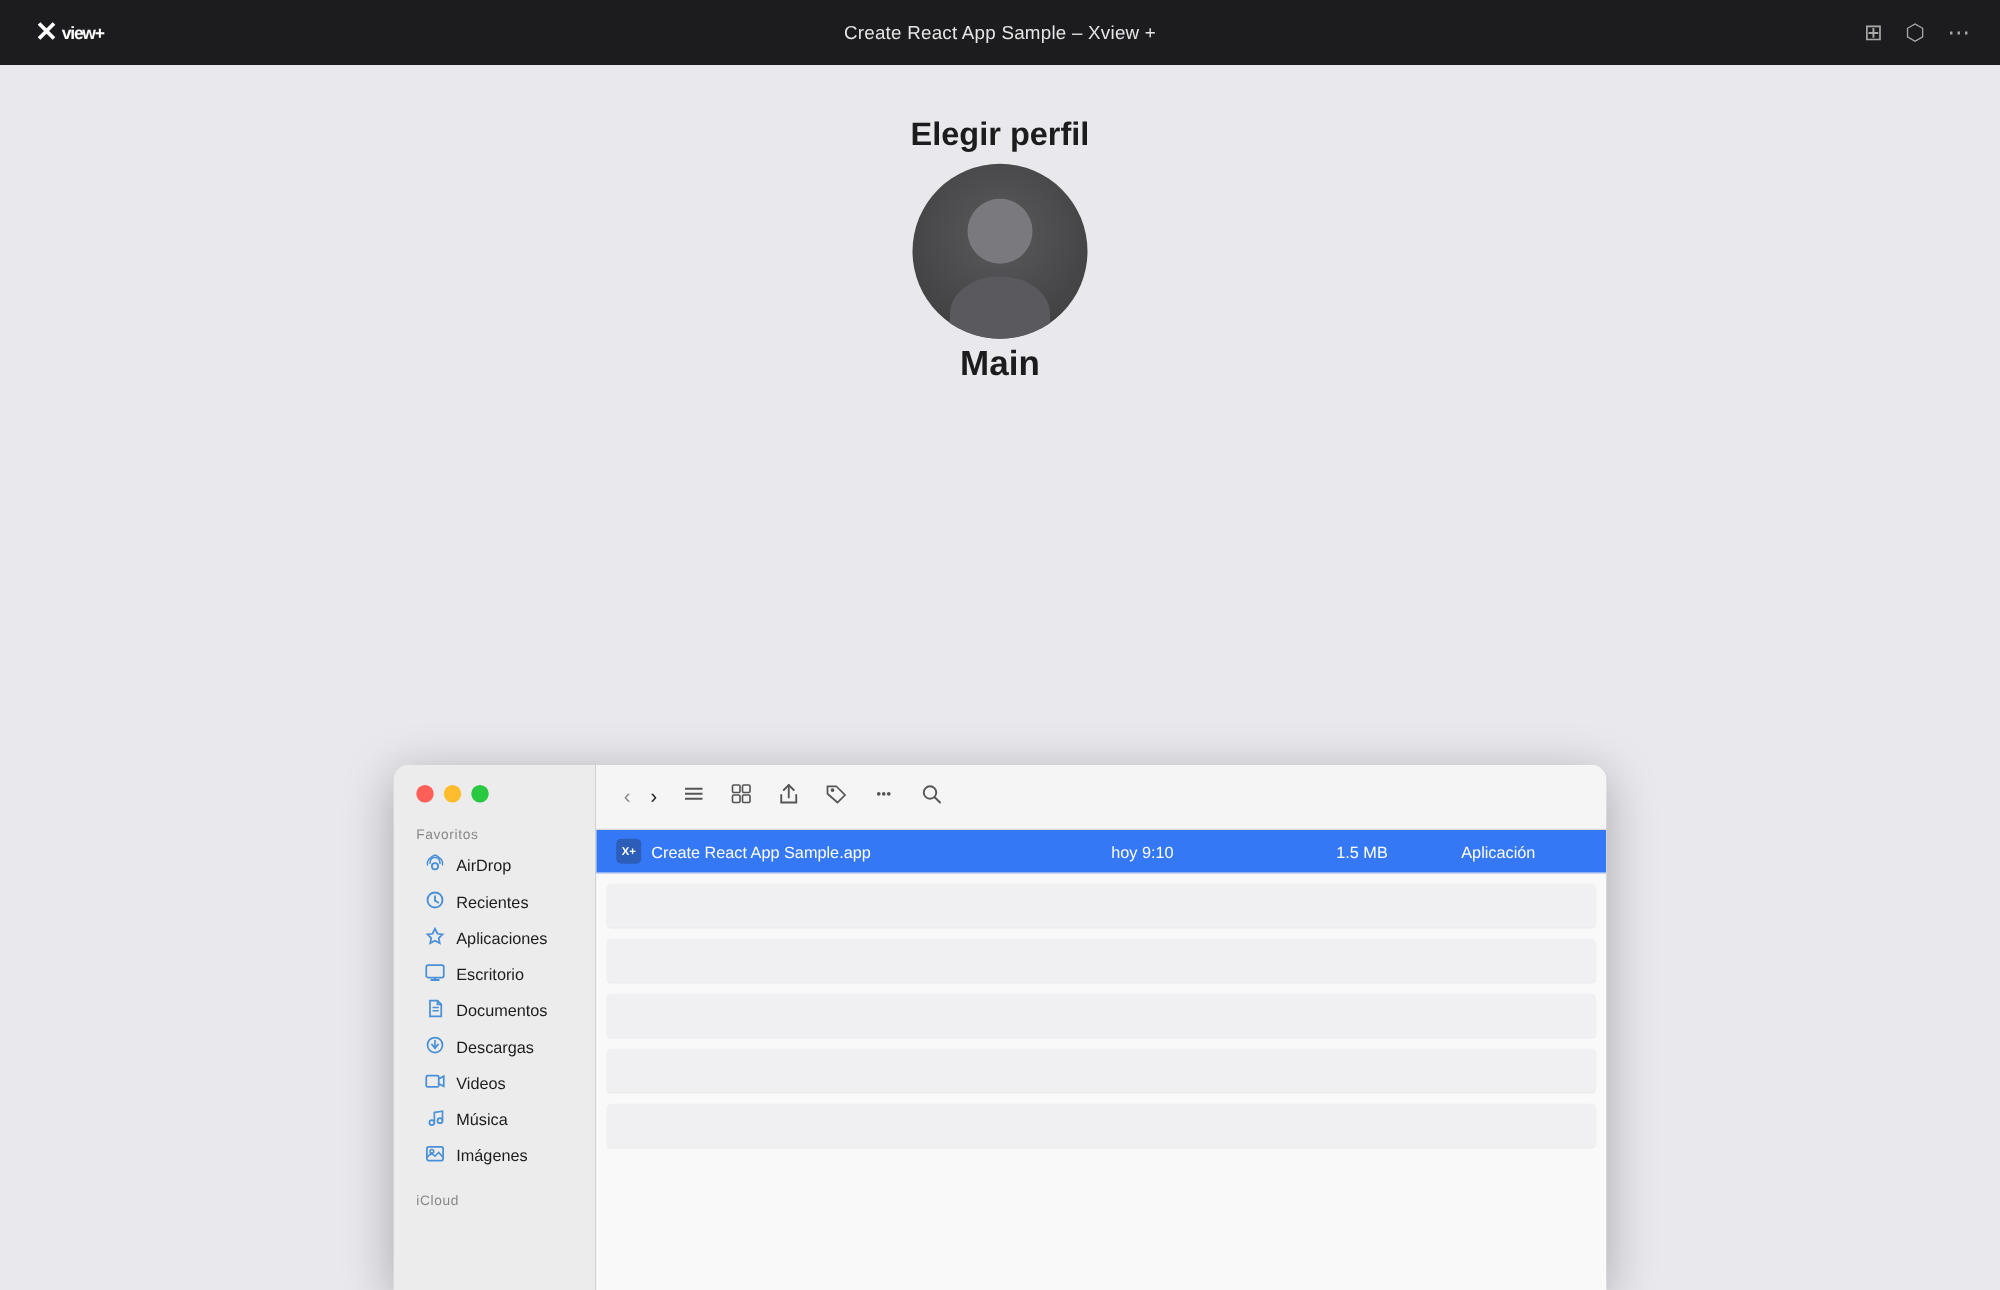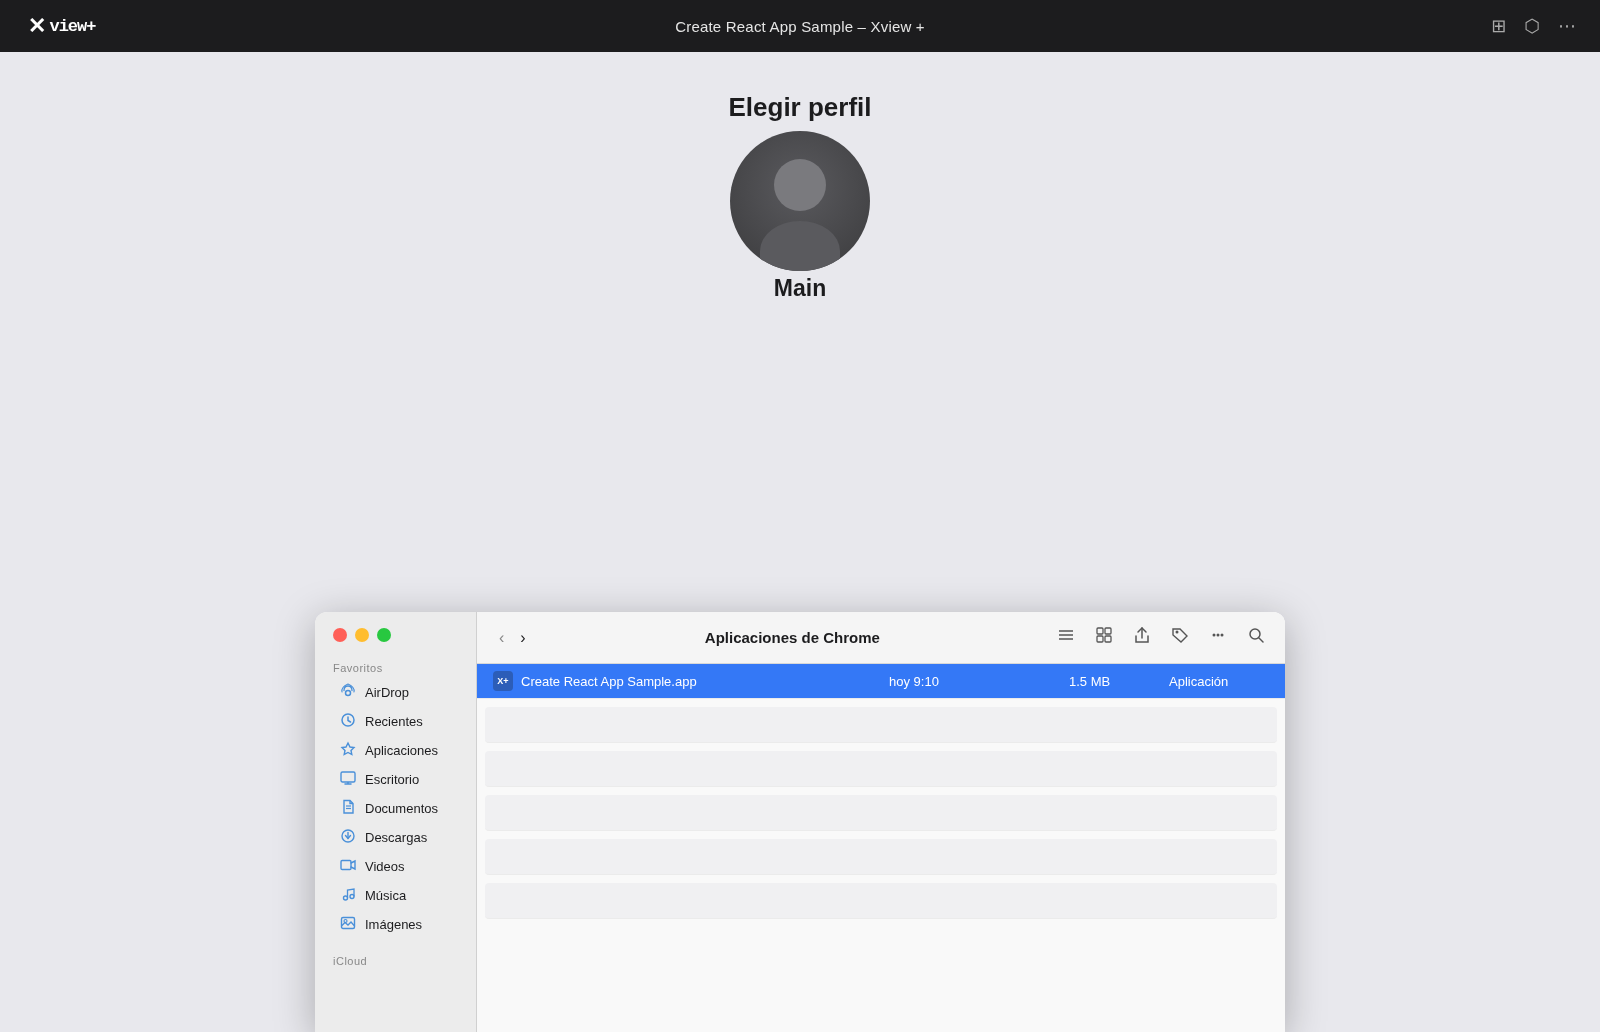--- a/index.html
+++ b/index.html
@@ -99,21 +99,21 @@
     .avatar-head {
       width: 52px;
       height: 52px;
       border-radius: 50%;
       background: #7a7a7e;
       position: absolute;
       top: 28px;
     }
 
     .profile-name {
-      font-size: 23px;
+      font-size: 28px;
       font-weight: 700;
       color: #1c1c1e;
       margin-top: 4px;
     }
 
     .logout-button {
       margin-top: 20px;
       background: #2c5db8;
       color: #ffffff;
       font-size: 19px;
@@ -306,21 +306,21 @@
       font-weight: 700;
       flex-shrink: 0;
     }
   </style>
 </head>
 <body>
 
 <div class="titlebar">
   <div class="titlebar-logo">
     <span style="font-weight:900;font-size:22px;">✕</span>
-      <span style="font-weight:600;font-size:17px;font-family:Liberation Mono, monospace;">view+</span>
+      <span style="font-weight:600;font-size:14px;">view+</span>
   </div>
   <span class="titlebar-title">Create React App Sample – Xview +</span>
   <div class="titlebar-right-icons">
     <span class="titlebar-icon">⊞</span>
     <span class="titlebar-icon">⬡</span>
     <span class="titlebar-icon">⋯</span>
   </div>
 </div>
 
 <div class="main-content">
@@ -447,21 +447,20 @@
       <div class="sidebar-section-label" style="margin-top:8px;">iCloud</div>
     </div>
 
     <div class="finder-main">
 
       <div class="finder-toolbar">
         <div class="toolbar-nav">
           <button class="toolbar-btn">‹</button>
           <button class="toolbar-btn active">›</button>
         </div>
-        <span class="toolbar-title">Aplicaciones de Chrome</span>
         <div class="toolbar-actions">
           <button class="toolbar-action-btn">
             <svg width="18" height="18" viewBox="0 0 18 18" fill="none">
               <line x1="2" y1="5" x2="16" y2="5" stroke="#555" stroke-width="1.5"></line>
               <line x1="2" y1="9" x2="16" y2="9" stroke="#555" stroke-width="1.5"></line>
               <line x1="2" y1="13" x2="16" y2="13" stroke="#555" stroke-width="1.5"></line>
             </svg>
           </button>
           <button class="toolbar-action-btn">
             <svg width="18" height="18" viewBox="0 0 18 18" fill="none">

